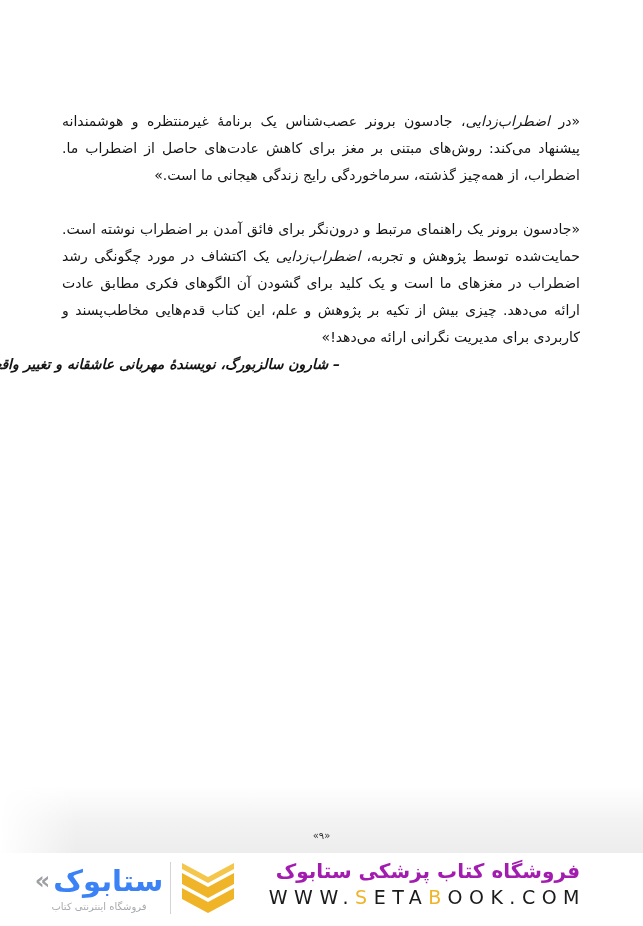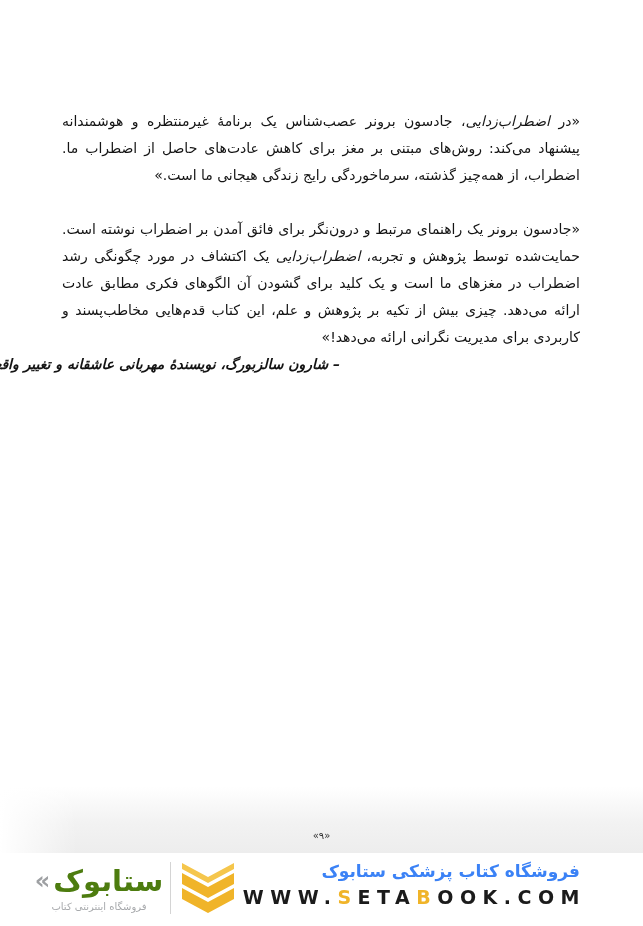--- a/index.html
+++ b/index.html
@@ -34,34 +34,34 @@
     background:
       linear-gradient(to right,#ffffff 0,rgba(255,255,255,0) 12%),
       linear-gradient(to bottom,rgba(90,90,90,0) 0,rgba(90,90,90,0.08) 55%,rgba(90,90,90,0.11) 100%);
   }
 
   
   .footer{position:absolute;left:0;top:853px;width:643px;height:73px;background:#ffffff;}
 
   .footer-right{position:absolute;right:63px;top:6px;text-align:right;}
   .store-title{
-    direction:rtl;font-size:17px;font-weight:600;color:#3b82f6;line-height:24px;
+    direction:rtl;font-size:20px;font-weight:600;color:#a21caf;line-height:24px;
   }
   .website{
-    margin-top:3px;font-size:19px;font-weight:bold;color:#1b1b1b;
+    margin-top:3px;font-size:19px;font-weight:normal;color:#1b1b1b;
     letter-spacing:6.5px;margin-right:-6px;white-space:nowrap;
     font-family:"DejaVu Sans",sans-serif;
   }
   .website .accent{color:#F0B429;}
 
   .footer-left{position:absolute;left:35px;top:6px;display:flex;align-items:center;}
   .logo-text{width:128px;text-align:center;}
   .wordmark-row{display:flex;direction:ltr;align-items:center;justify-content:center;}
   .guillemet{color:#9EA0A3;font-size:24px;font-weight:bold;line-height:30px;margin-right:3px;}
-  .wordmark{color:#4d7c0f;font-size:29px;font-weight:bold;line-height:34px;direction:rtl;}
+  .wordmark{color:#3b82f6;font-size:29px;font-weight:bold;line-height:34px;direction:rtl;}
   .tagline{color:#A7A9AC;font-size:10px;margin-top:3px;direction:rtl;}
   .logo-divider{width:1px;height:52px;background:#d4d4d4;margin:0 9px 0 7px;}
   .emblem{display:block;}
 </style>
 </head>
 <body>
 
 <div class="page">
 
   <div class="text-block">

